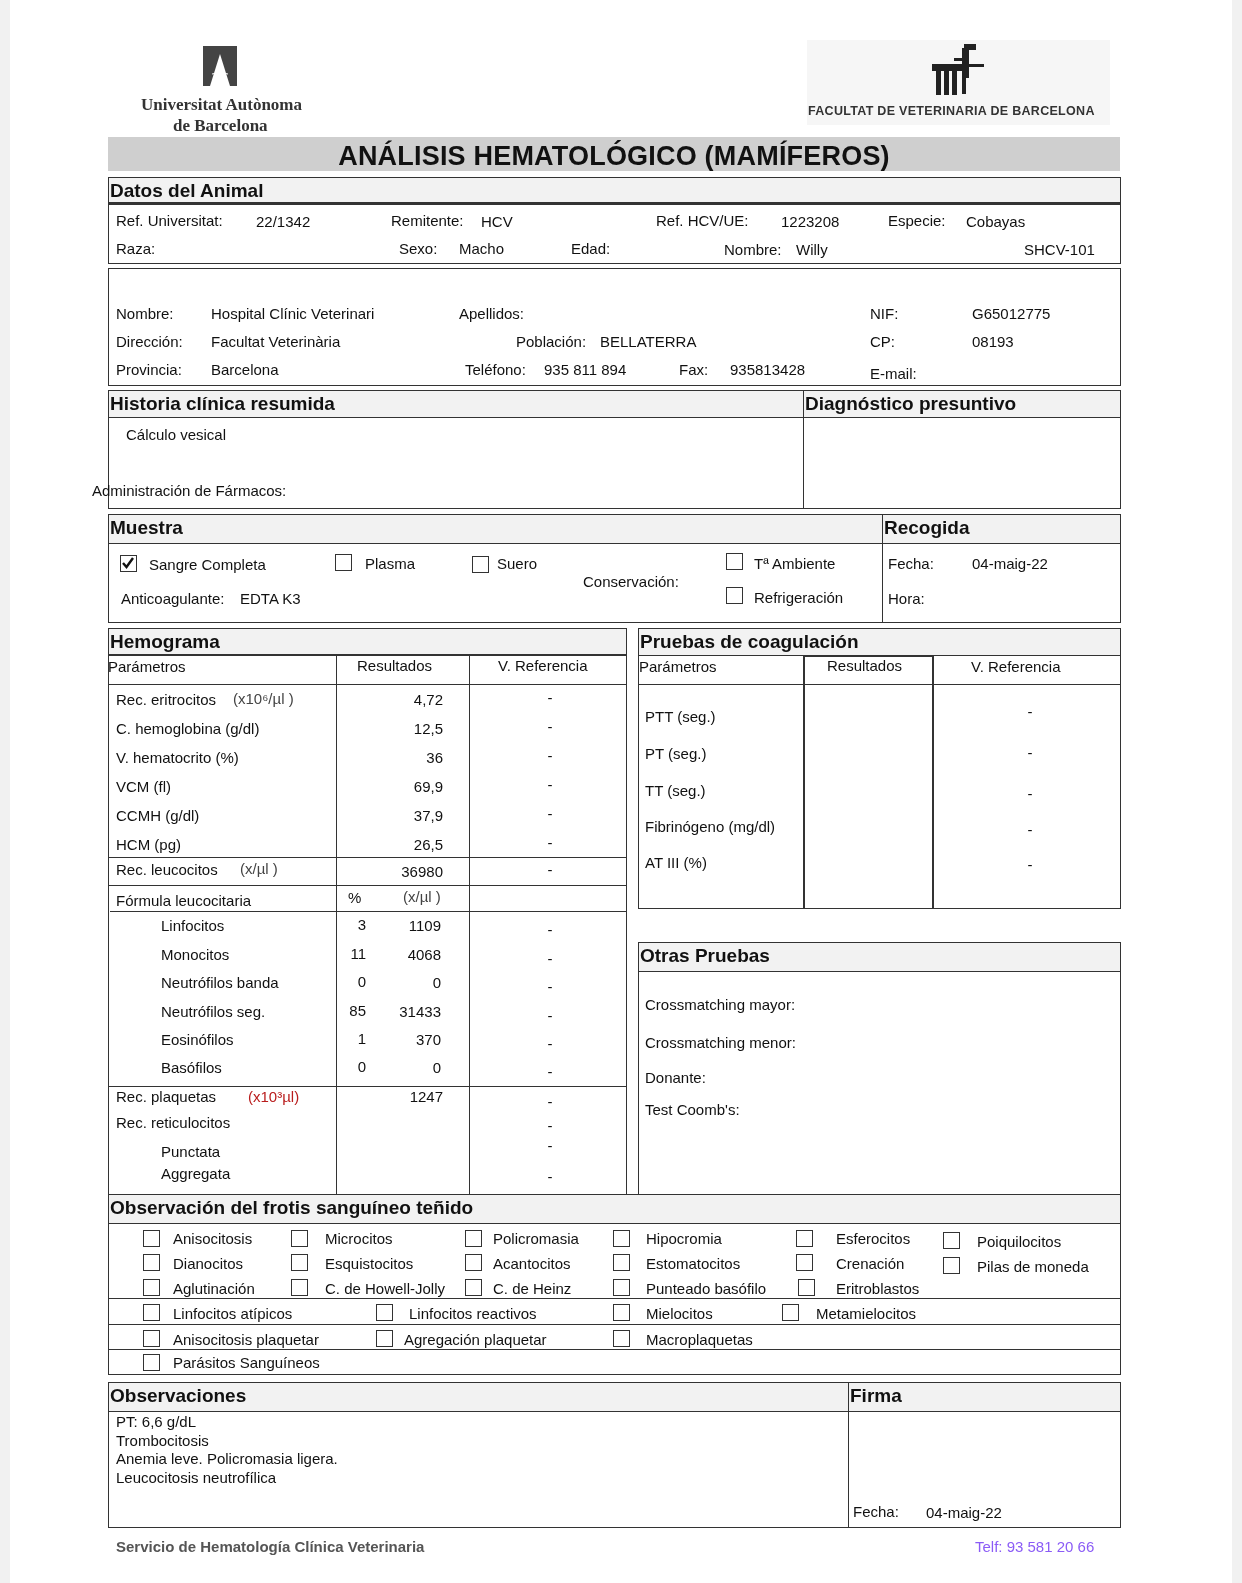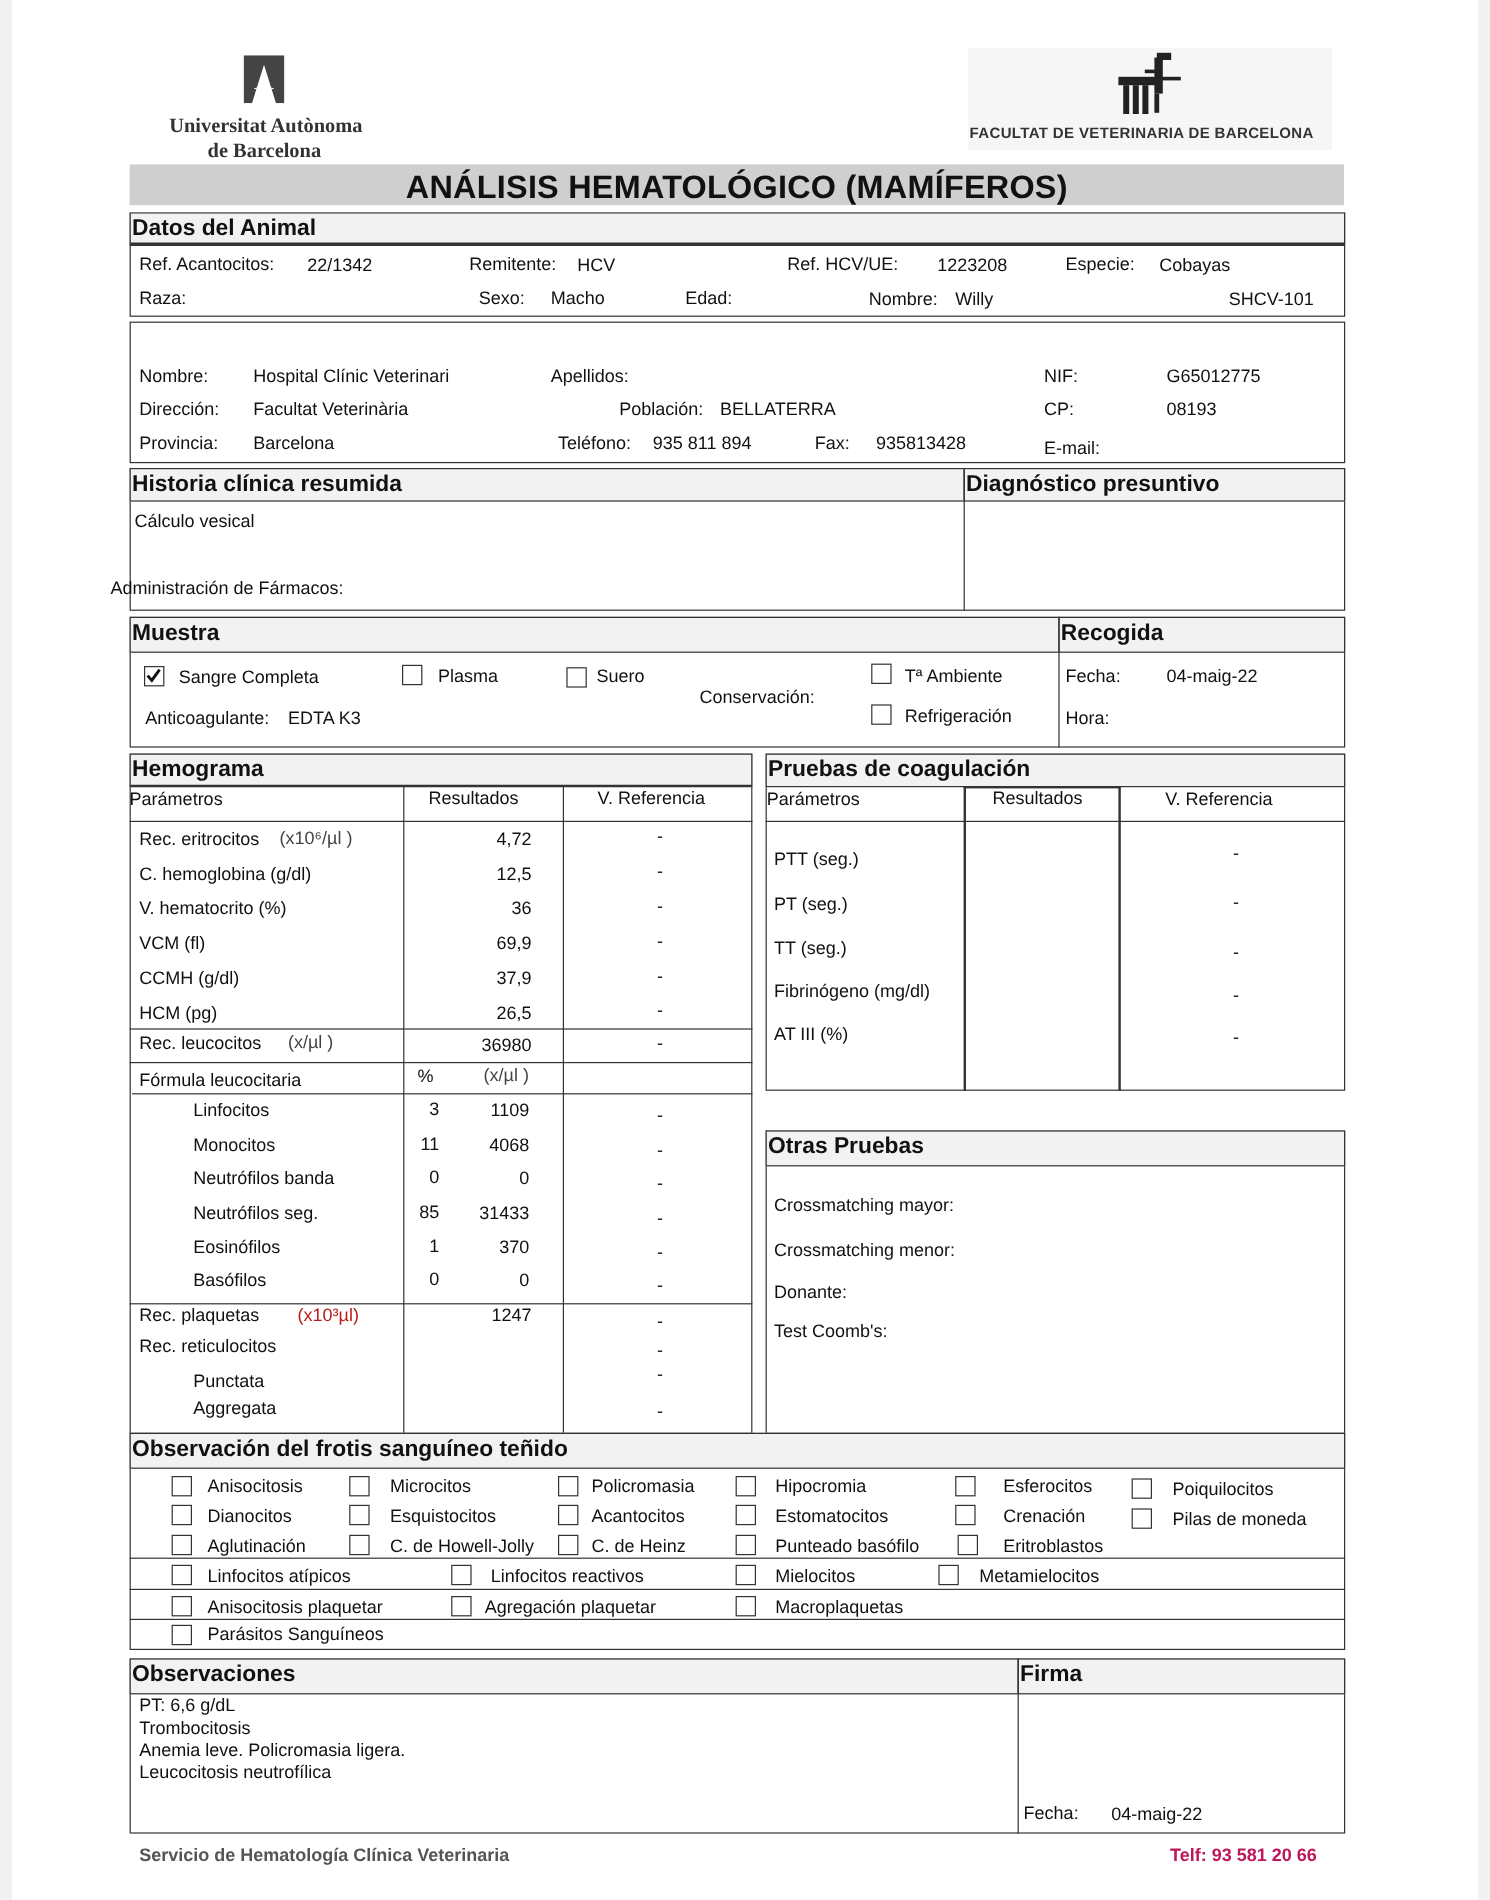--- a/index.html
+++ b/index.html
@@ -46,21 +46,21 @@
       <rect x="28" y="16" width="10" height="3" fill="#222"></rect>
     </svg>
     <div class="t" style="left:798px;top:105px;font-size:12.5px;font-weight:bold;color:#333;letter-spacing:0.3px">FACULTAT DE VETERINARIA DE BARCELONA</div>
   </div>
 
   <div class="title-band"></div>
   <div class="title">ANÁLISIS HEMATOLÓGICO (MAMÍFEROS)</div>
 
   <div class="box" style="left:98px;top:177px;width:1013px;height:87px"></div>
   <div class="hdr" style="left:98px;top:177px;width:1013px;height:28px;border-bottom-width:3px">Datos del Animal</div>
-  <div class="t" style="left:106px;top:213px">Ref. Acantocitos:</div>
+  <div class="t" style="left:106px;top:213px">Ref. Universitat:</div>
   <div class="t" style="left:246px;top:214px">22/1342</div>
   <div class="t" style="left:381px;top:213px">Remitente:</div>
   <div class="t" style="left:471px;top:214px">HCV</div>
   <div class="t" style="left:646px;top:213px">Ref. HCV/UE:</div>
   <div class="t" style="left:771px;top:214px">1223208</div>
   <div class="t" style="left:878px;top:213px">Especie:</div>
   <div class="t" style="left:956px;top:214px">Cobayas</div>
   <div class="t" style="left:106px;top:241px">Raza:</div>
   <div class="t" style="left:389px;top:241px">Sexo:</div>
   <div class="t" style="left:449px;top:241px">Macho</div>
@@ -86,21 +86,21 @@
   <div class="t" style="left:455px;top:362px">Teléfono:</div>
   <div class="t" style="left:534px;top:362px">935 811 894</div>
   <div class="t" style="left:669px;top:362px">Fax:</div>
   <div class="t" style="left:720px;top:362px">935813428</div>
   <div class="t" style="left:860px;top:366px">E-mail:</div>
 
   <div class="box" style="left:98px;top:390px;width:1013px;height:119px"></div>
   <div class="hdr" style="left:98px;top:390px;width:696px;height:28px">Historia clínica resumida</div>
   <div class="hdr" style="left:793px;top:390px;width:318px;height:28px">Diagnóstico presuntivo</div>
   <div class="vl" style="left:793px;top:390px;height:119px"></div>
-  <div class="t" style="left:102px;top:427px">Cálculo vesical</div>
+  <div class="t" style="left:116px;top:427px">Cálculo vesical</div>
   <div class="t" style="left:82px;top:483px">Administración de Fármacos:</div>
 
   <div class="box" style="left:98px;top:514px;width:1013px;height:109px"></div>
   <div class="hdr" style="left:98px;top:514px;width:775px;height:30px">Muestra</div>
   <div class="hdr" style="left:872px;top:514px;width:239px;height:30px">Recogida</div>
   <div class="vl" style="left:872px;top:514px;height:109px"></div>
 
   <div class="cb" style="left:110px;top:555px">
     <svg width="14" height="14" viewBox="0 0 14 14">
         <path d="M2 7 L5.5 11 L12 2" stroke="#111" stroke-width="2.4" fill="none"></path>
@@ -295,14 +295,14 @@
   <div class="hdr" style="left:838px;top:1382px;width:273px;height:30px">Firma</div>
   <div class="vl" style="left:838px;top:1382px;height:146px"></div>
   <div class="t" style="left:106px;top:1414px">PT: 6,6 g/dL</div>
   <div class="t" style="left:106px;top:1433px">Trombocitosis</div>
   <div class="t" style="left:106px;top:1451px">Anemia leve. Policromasia ligera.</div>
   <div class="t" style="left:106px;top:1470px">Leucocitosis neutrofílica</div>
   <div class="t" style="left:843px;top:1504px">Fecha:</div>
   <div class="t" style="left:916px;top:1505px">04-maig-22</div>
 
   <div class="t" style="left:106px;top:1539px;font-weight:bold;color:#555">Servicio de Hematología Clínica Veterinaria</div>
-  <div class="t" style="left:965px;top:1539px;font-weight:bold;color:#be185d">Telf: 93 581 20 66</div>
+  <div class="t" style="left:965px;top:1539px;font-weight:normal;color:#8b5cf6">Telf: 93 581 20 66</div>
 </div>
 
 </body></html>

